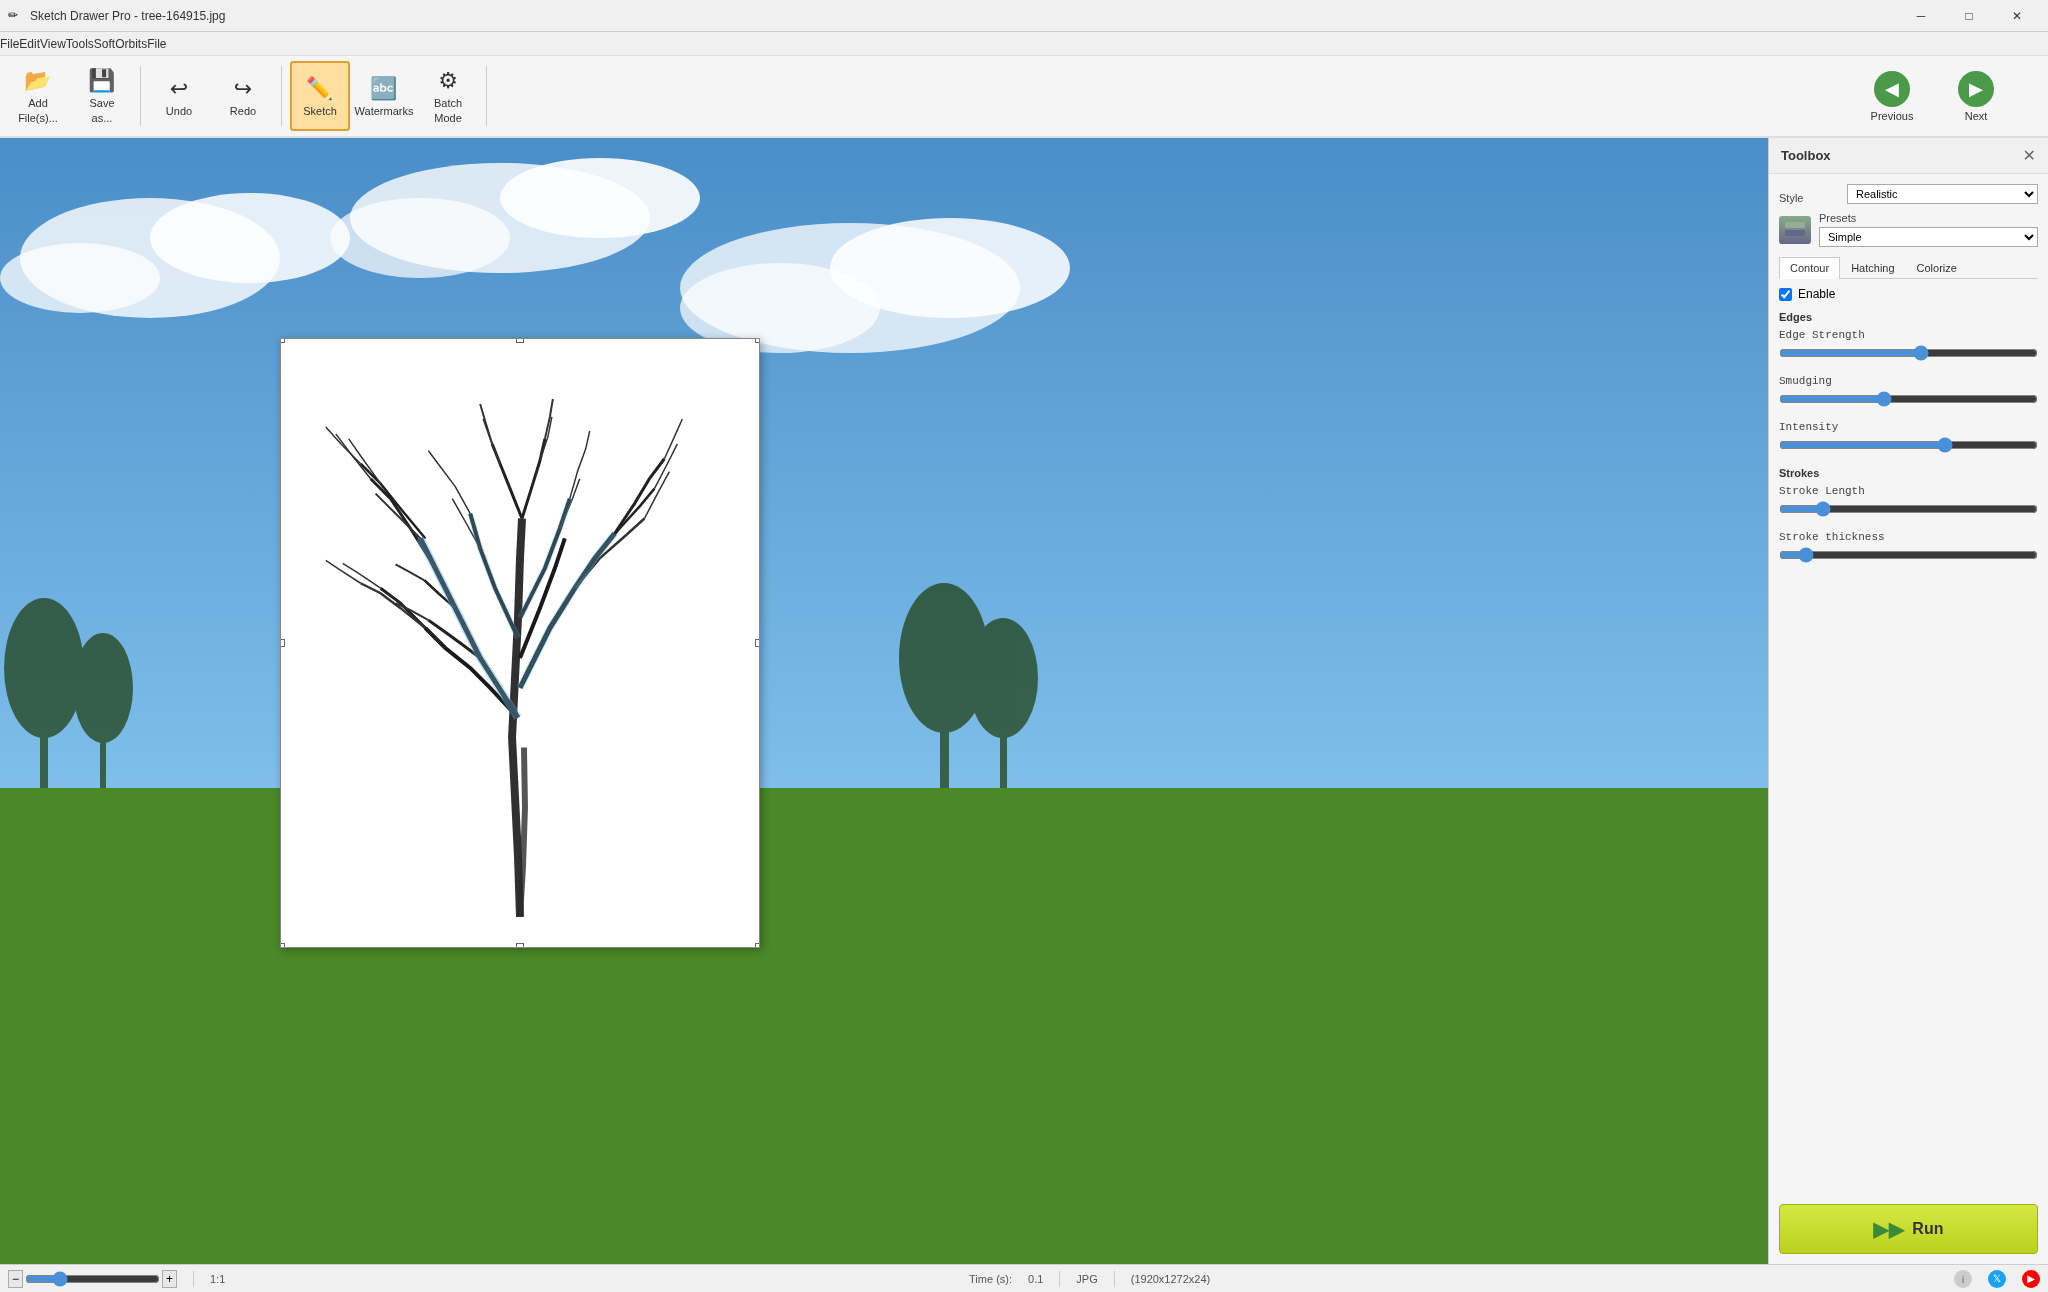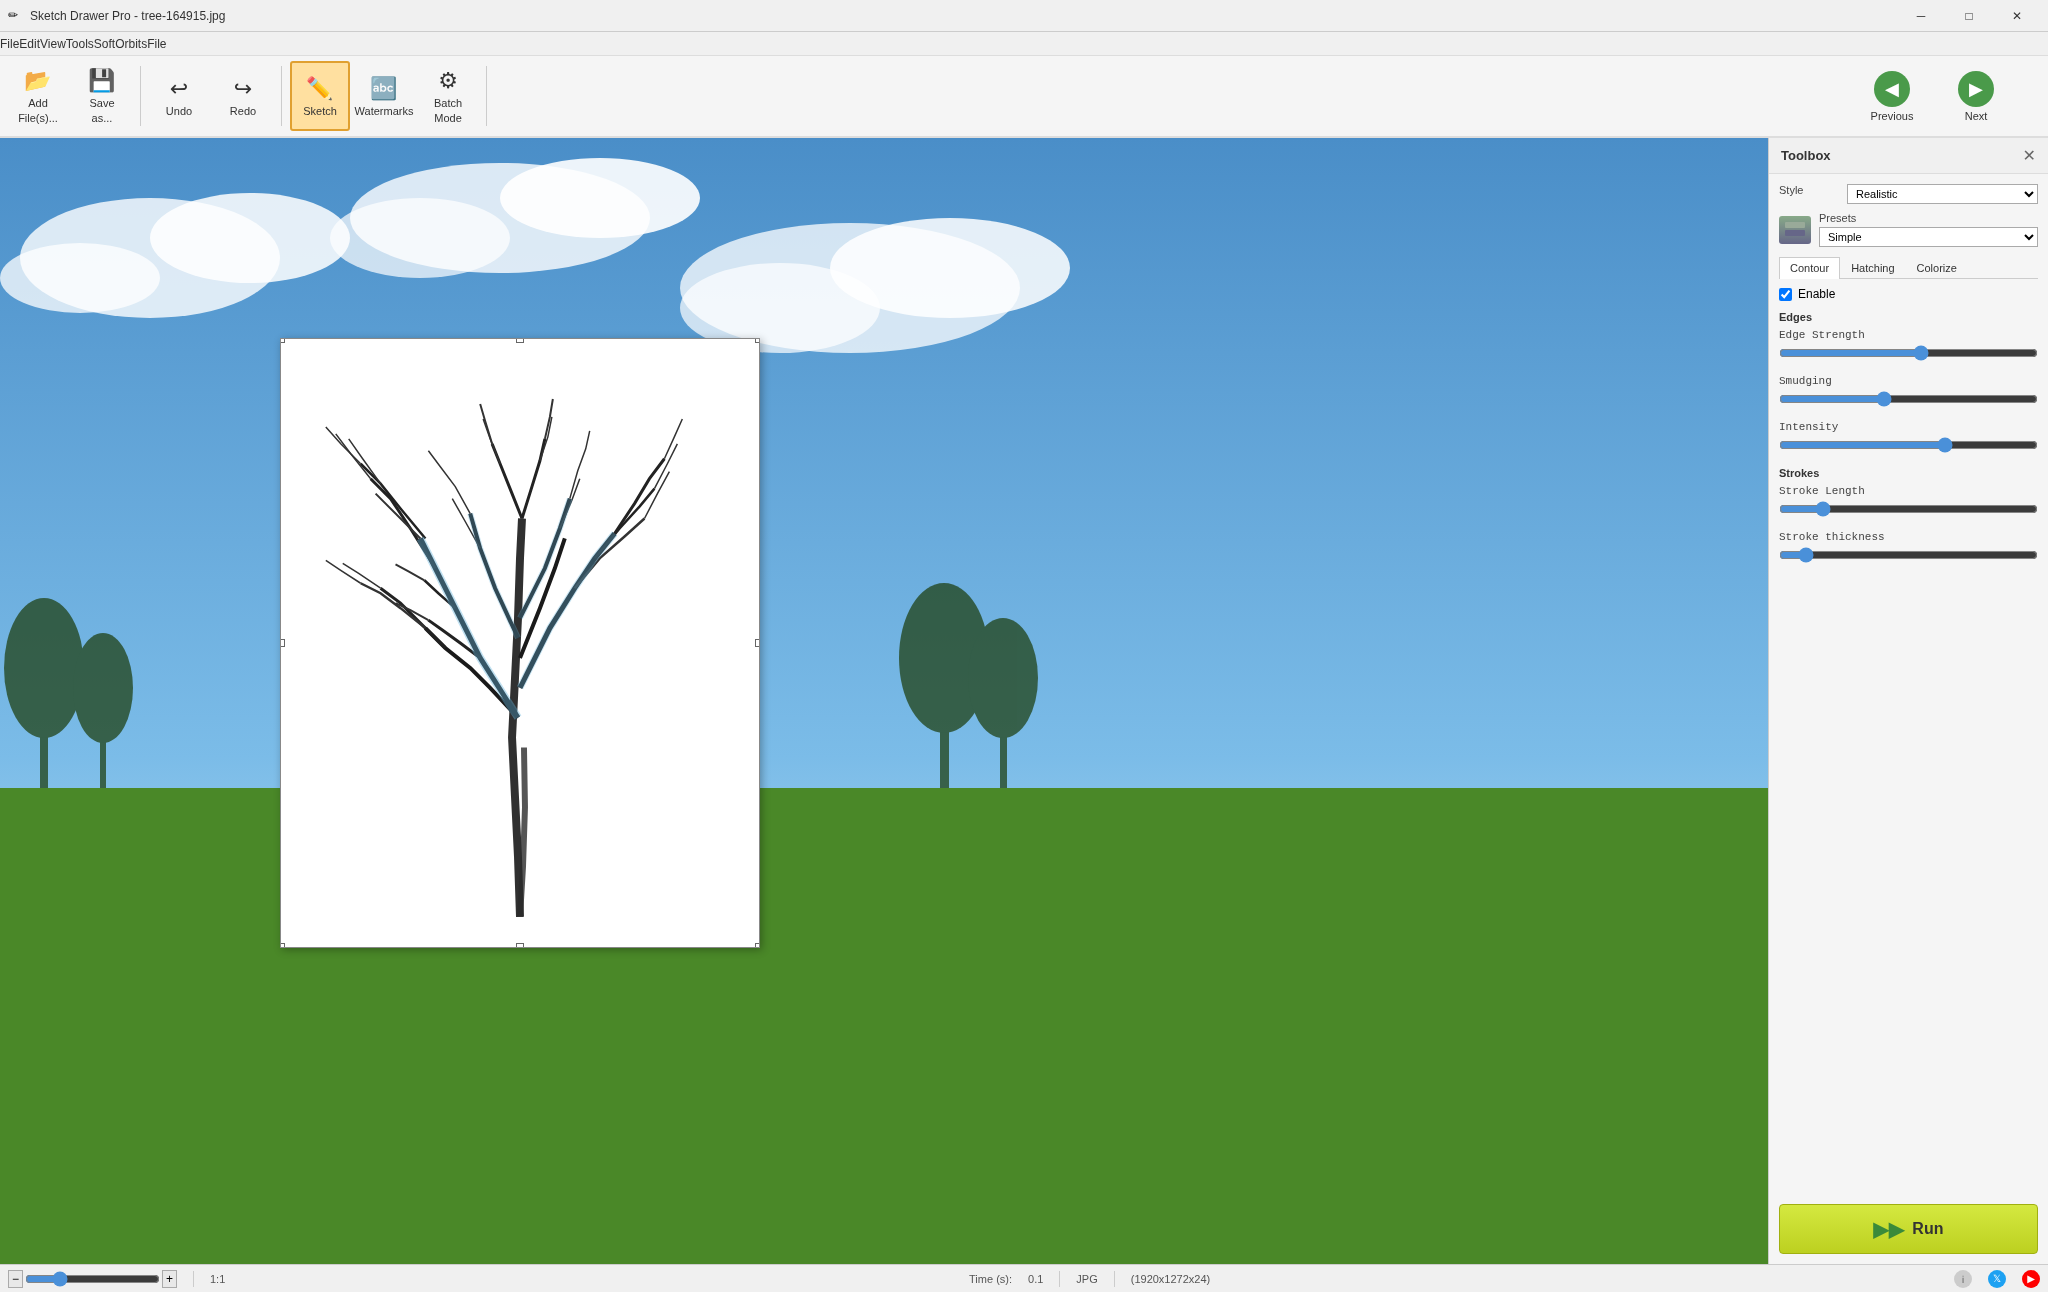--- a/index.html
+++ b/index.html
@@ -167,21 +167,21 @@
       border-bottom: 1px solid #ddd;
       background: #f0f0f0;
     }
     .toolbox-title { font-size: 13px; font-weight: bold; color: #333; }
     .toolbox-close { cursor: pointer; font-size: 16px; color: #666; }
 
     .toolbox-body { padding: 10px; overflow-y: auto; flex: 1; }
 
     .toolbox-row {
       display: flex;
-      align-items: flex-start;
+      align-items: flex-end;
       margin-bottom: 8px;
       gap: 8px;
     }
     .toolbox-label { font-size: 11px; color: #444; width: 60px; }
     .toolbox-select {
       flex: 1;
       padding: 2px 4px;
       font-size: 11px;
       border: 1px solid #aaa;
       background: white;

